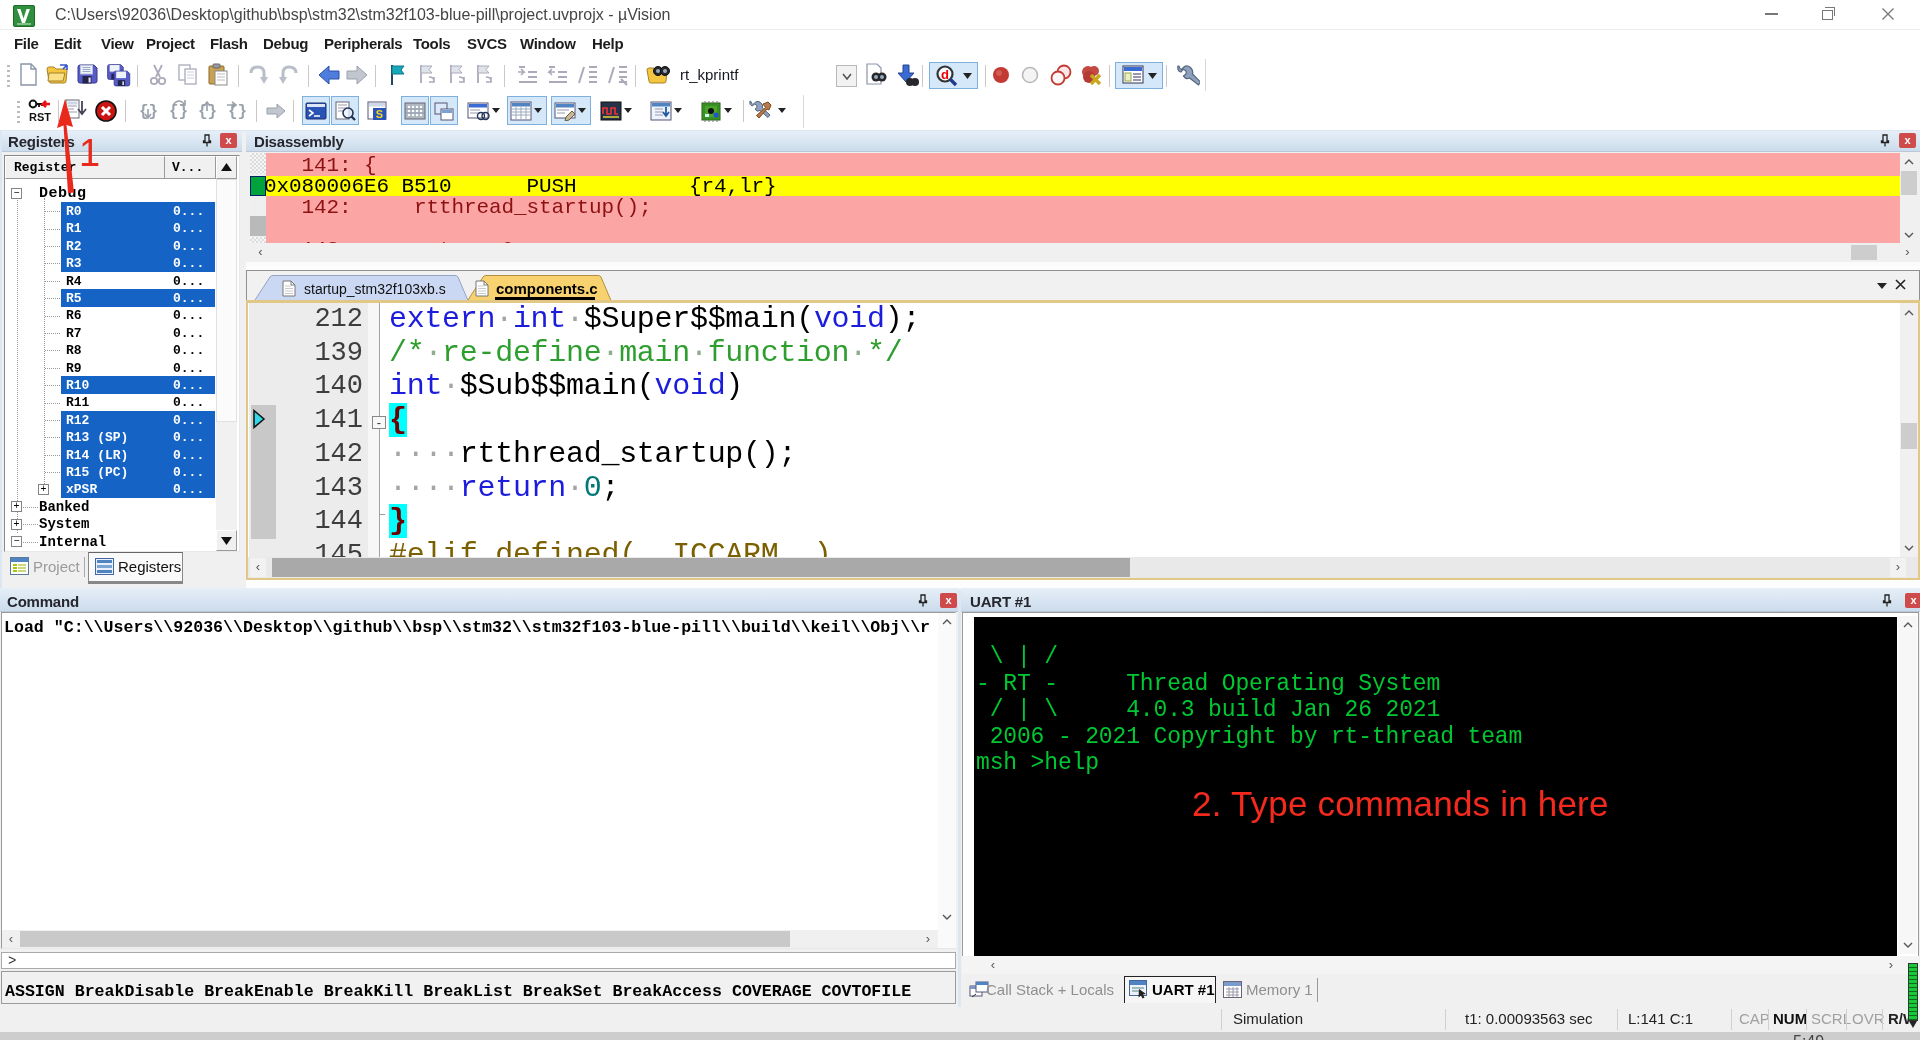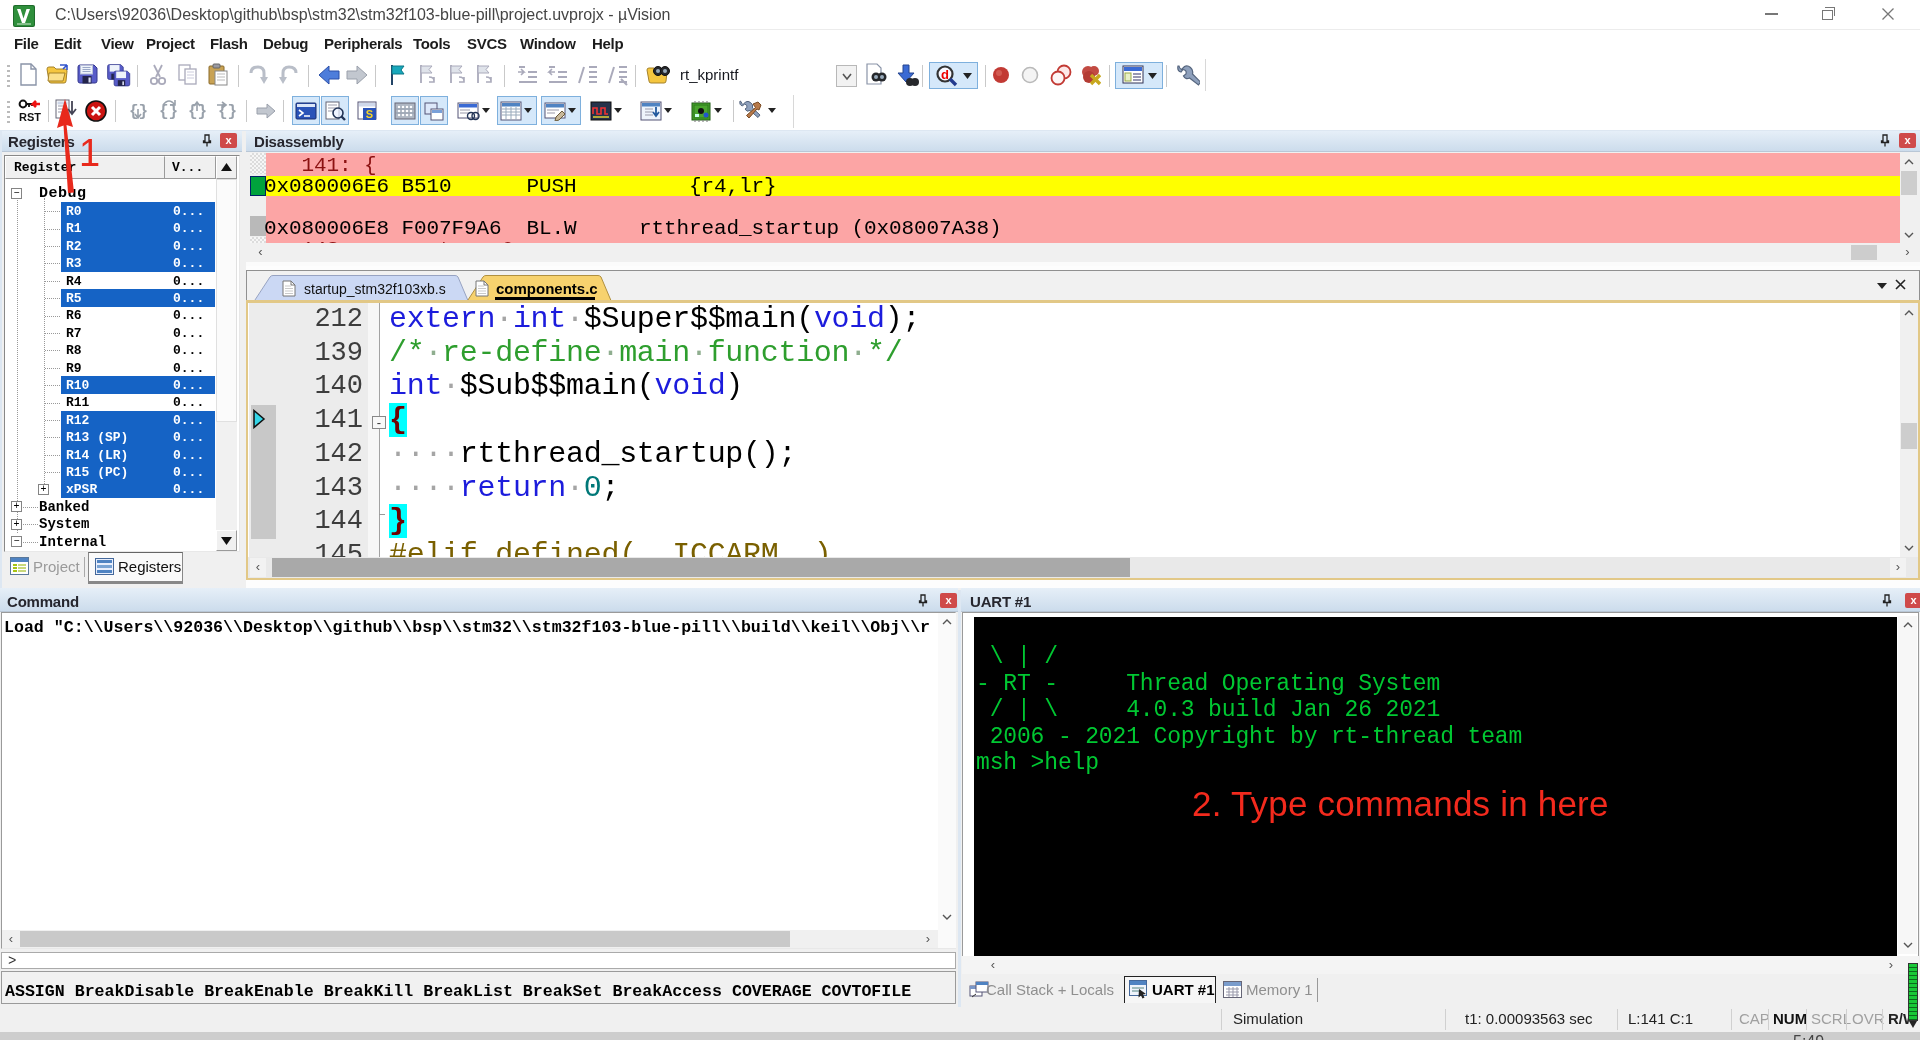--- a/index.html
+++ b/index.html
@@ -212,21 +212,21 @@
   <svg class="abs" style="left:1147px;top:15px" width="11" height="8" viewBox="0 0 11 8">
       <path d="M1 1 L5.5 7 L10 1 Z" fill="#222"></path>
     </svg>
   <div class="abs" style="left:1166px;top:8px;width:1px;height:22px;background:#c9c9c9"></div>
   <svg class="abs" style="left:1176px;top:6px" width="24" height="24" viewBox="0 0 24 24">
       <path d="M2 3 q-1 5 3 6 l2 -2.5 q4 0.5 3 4.5 l-2.5 2 q2 4 6 2 l9 7 l2 -3 l-8 -8 q1 -4 -2 -6.5 q-3 -2.5 -6 -1 l-3 3 q-2 -1 -2.5 -3.5 Z" fill="#8ea0bc" stroke="#55657e" stroke-width="1.2"></path>
     </svg>
   <div class="abs" style="left:1205px;top:2px;width:1px;height:32px;background:#d8d8d8"></div>
 </div>
 
-<div class="abs" id="tb2" style="left:0;top:94px;width:1680px;height:36px;background:#fff">
+<div class="abs" id="tb2" style="left:10px;top:94px;width:1680px;height:36px;background:#fff">
   <div class="abs" style="left:7px;top:7px;width:3px;height:22px;background:repeating-linear-gradient(#bbb 0 2px,transparent 2px 5px)"></div>
   <svg class="abs" style="left:18px;top:5px" width="24" height="24" viewBox="0 0 24 24">
       <circle cx="5" cy="5" r="3.4" fill="none" stroke="#111" stroke-width="2"></circle>
       <path d="M8 5 h6 m-3 0 v3 m3 -3 v2" stroke="#111" stroke-width="1.8"></path>
       <path d="M22 3 h-7 l3 -3 m-3 3 l3 3" stroke="#e11" stroke-width="2.6" fill="none" transform="translate(0,2)"></path>
       <text x="1" y="22" font-size="11" font-weight="bold" fill="#111" font-family="Liberation Sans">RST</text>
     </svg>
   <div class="abs" style="left:48px;top:6px;width:1px;height:22px;background:#c9c9c9"></div>
   <svg class="abs" style="left:55px;top:5px" width="24" height="22" viewBox="0 0 24 22">
       <rect x="1" y="1" width="13" height="18" fill="#fff" stroke="#667"></rect>
@@ -518,21 +518,21 @@
 
     <div class="abs" style="left:0;top:0;width:16px;height:90px;background:#efefef"></div>
     <div class="abs" style="left:0;top:0;width:16px;height:21px;background:repeating-conic-gradient(#dcdcdc 0 25%,#f6f6f6 0 50%) 0 0/4px 4px"></div>
     <div class="abs" style="left:0;top:84px;width:16px;height:21px;background:repeating-conic-gradient(#dcdcdc 0 25%,#f6f6f6 0 50%) 0 0/4px 4px"></div>
 
     <div class="abs" style="left:16px;top:23px;width:1652px;height:20px;background:#ffff00"></div>
     <div class="abs" style="left:0;top:23px;width:16px;height:20px;background:#00a23c;border:1px solid #026"></div>
     <div class="abs" style="left:0;top:63px;width:16px;height:20px;background:#b9b9b9"></div>
     <div class="dl" style="top:1px;color:#8c1111">   141: {</div>
     <div class="dl" style="top:22px;color:#000">0x080006E6 B510      PUSH         {r4,lr}</div>
-    <div class="dl" style="top:64px;color:#000">0x080006E8 F007F9A6  BL.W     rtthread_startup (0x08007A38)</div>
+    <div class="dl" style="top:43px;color:#8c1111">   142:     rtthread_startup();</div>
     <div class="dl" style="top:85px;color:#8c1111">   143:     return 0;</div>
 
     <div class="abs" style="left:1650px;top:0;width:18px;height:90px;background:#f0f0f0">
       <div class="sa" style="left:0;top:0;width:18px;height:17px;font-size:12px;line-height:16px"><svg width="10" height="6" style="margin-top:5px" viewBox="0 0 10 6">
             <path d="M1 5 L5 1 L9 5" stroke="#555" fill="none" stroke-width="1.4"></path>
           </svg></div>
       <div class="sa" style="left:0;top:73px;width:18px;height:17px;font-size:12px;line-height:16px"><svg width="10" height="6" style="margin-top:5px" viewBox="0 0 10 6">
             <path d="M1 1 L5 5 L9 1" stroke="#555" fill="none" stroke-width="1.4"></path>
           </svg></div>
       <div class="abs" style="left:1px;top:18px;width:16px;height:24px;background:#cdcdcd"></div>

